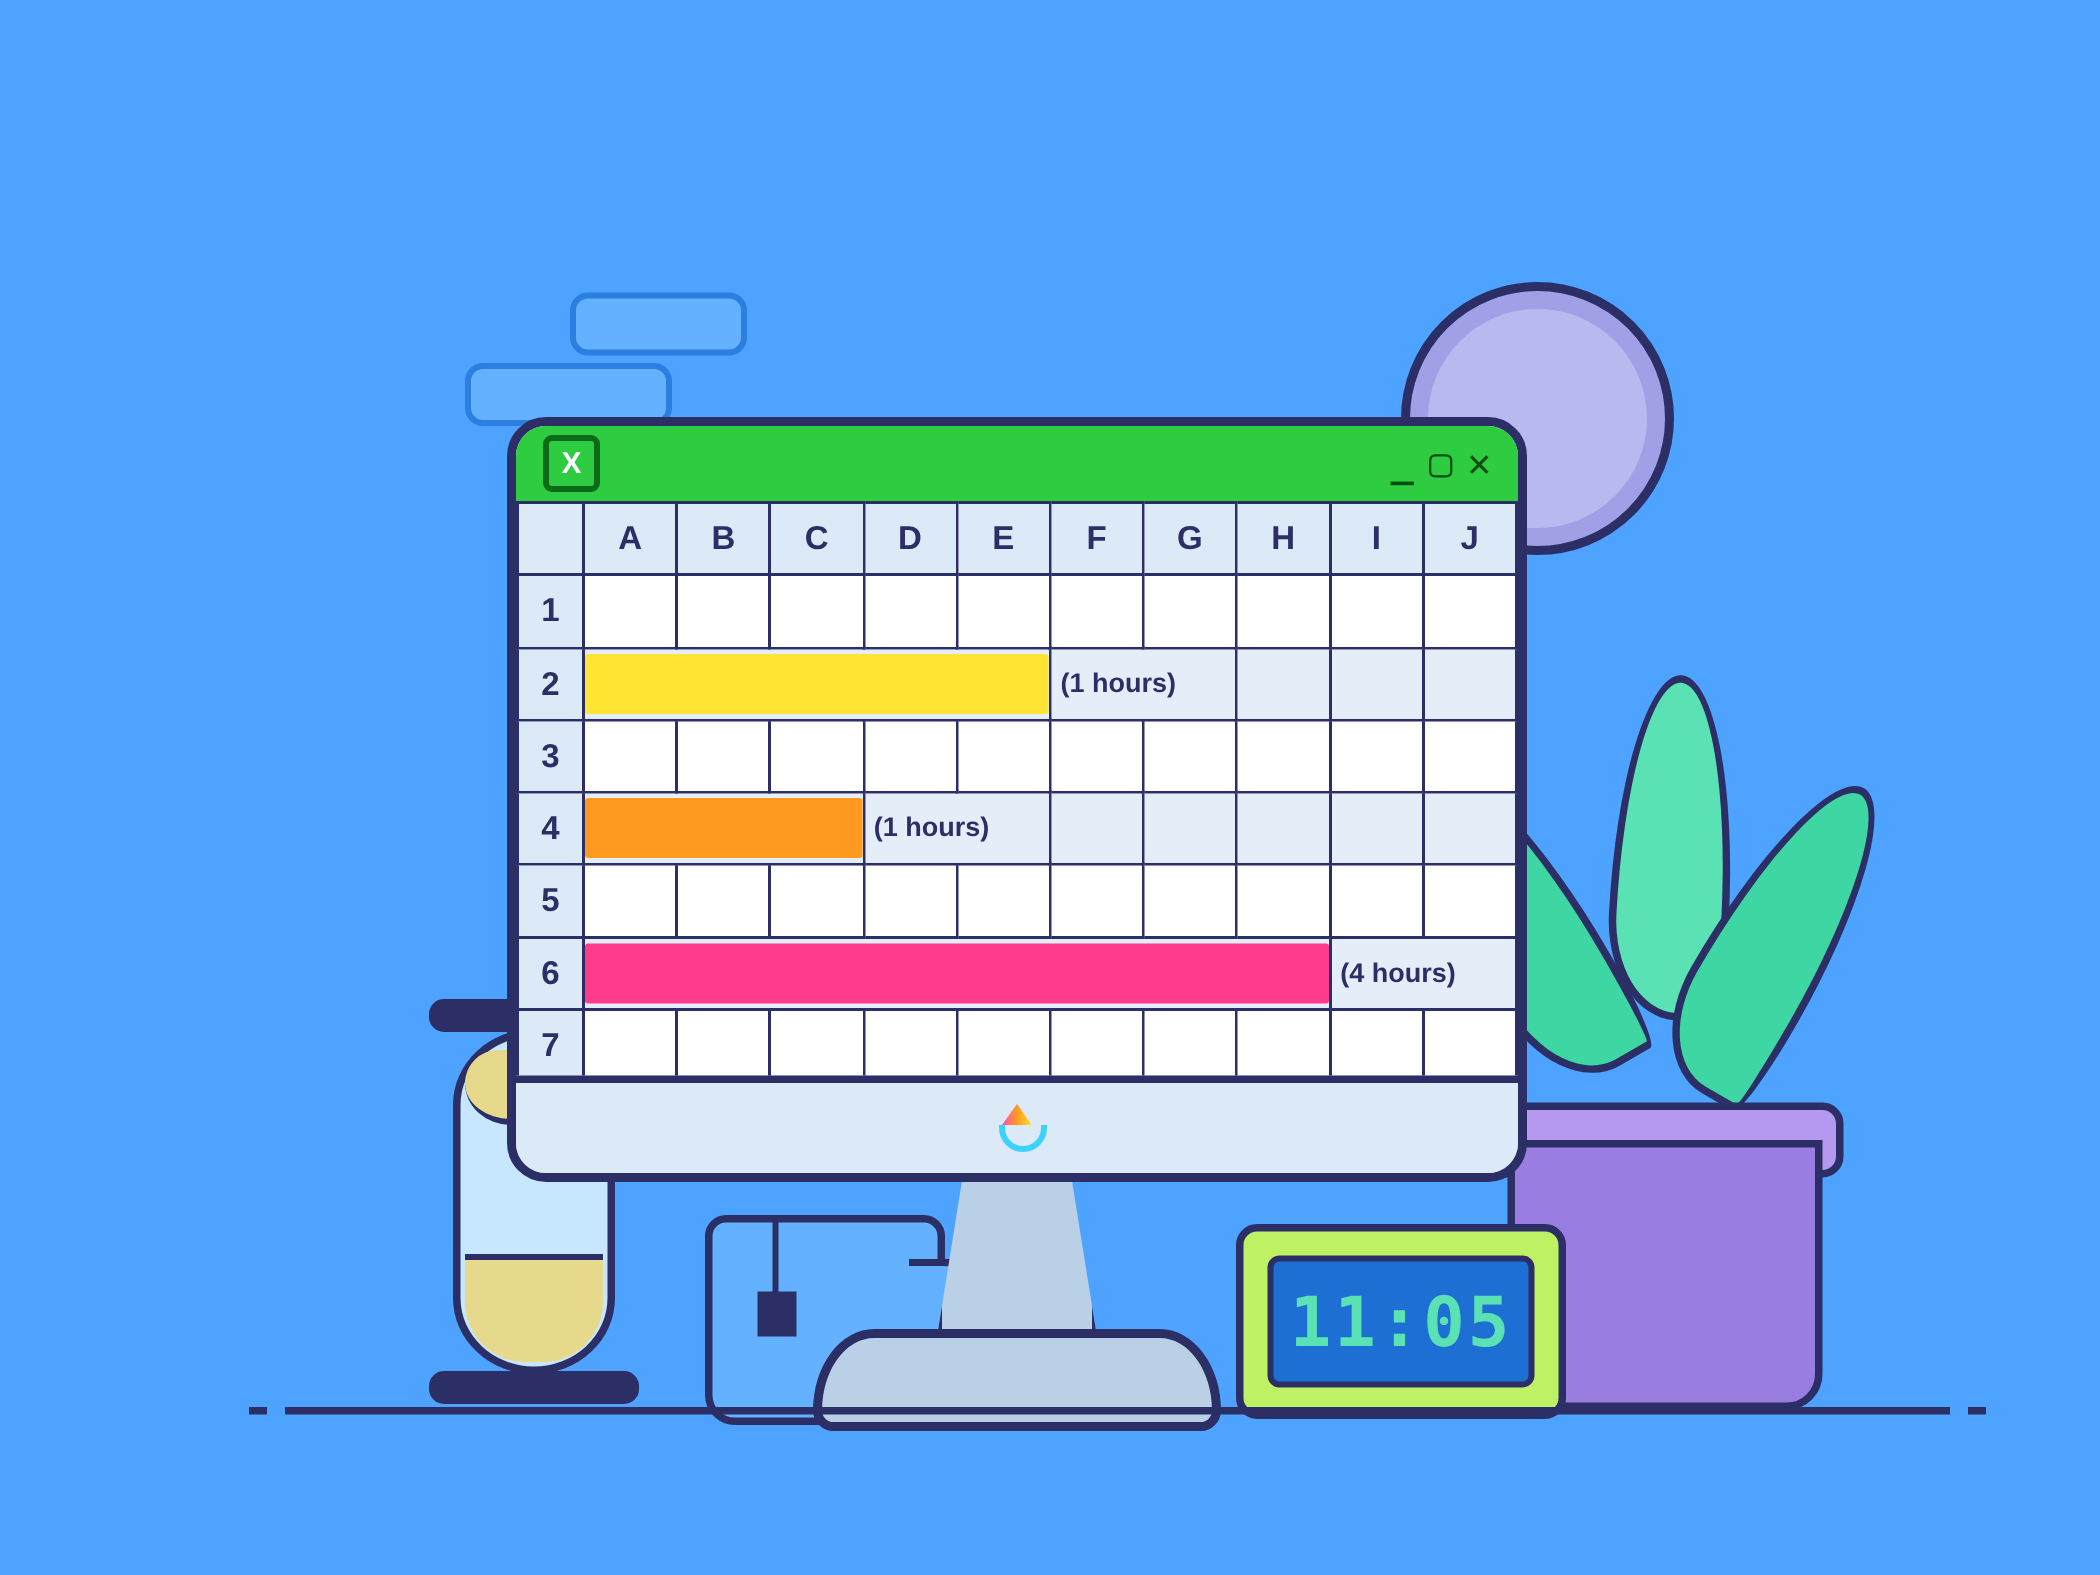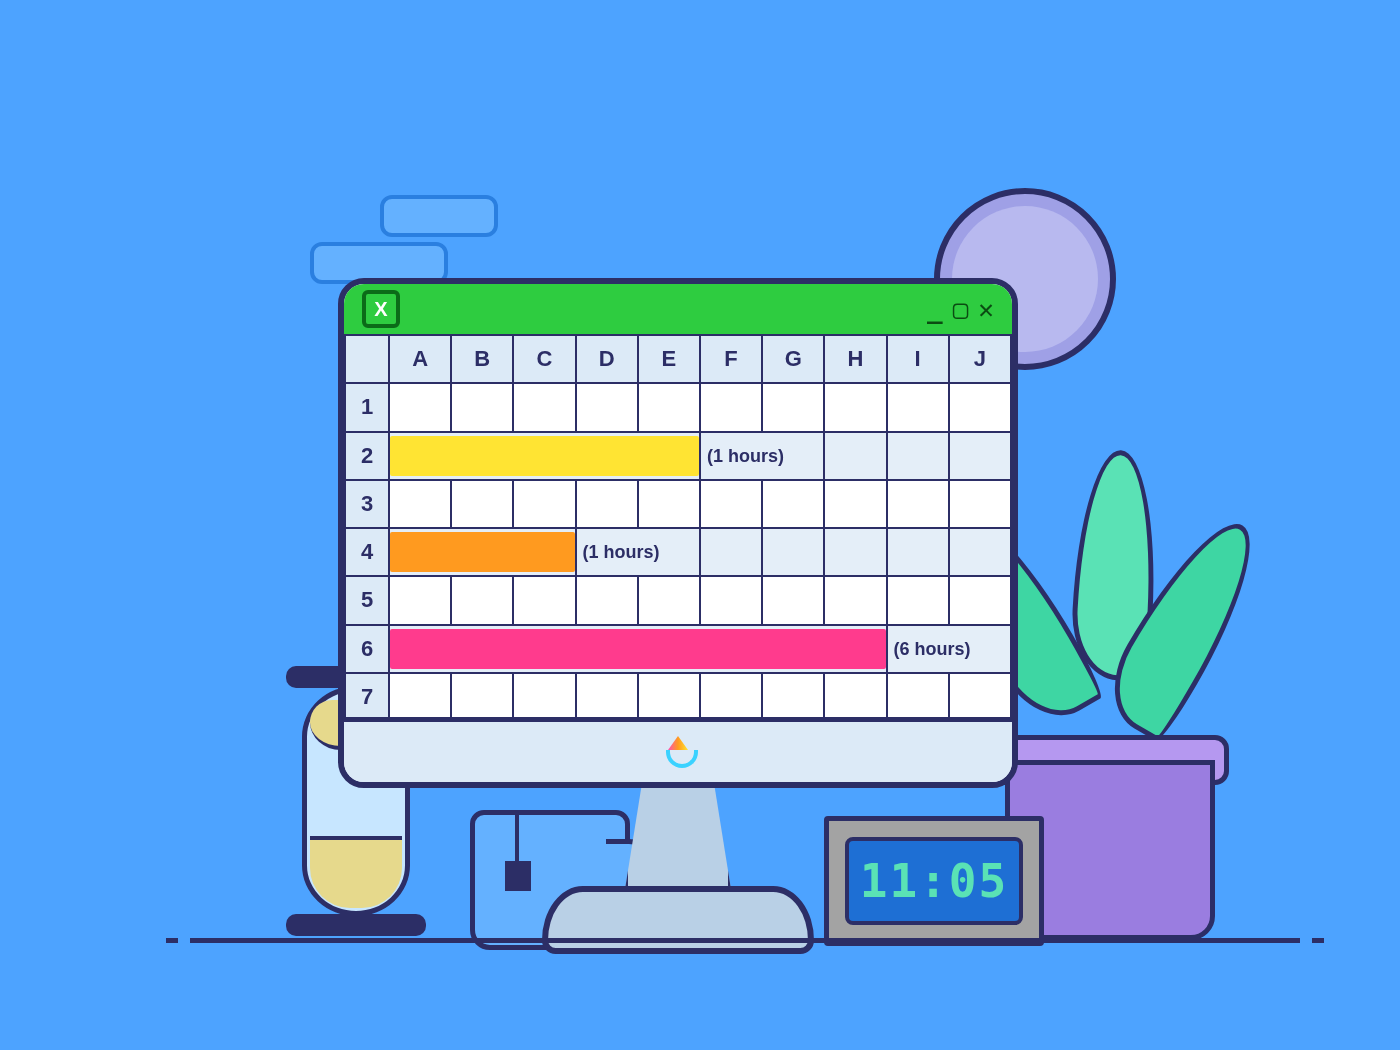--- a/index.html
+++ b/index.html
@@ -27,21 +27,21 @@
   .hg-cap.top{top:0}.hg-cap.bot{bottom:0}
   .hg-body{position:absolute;inset:20px 16px;border:5px solid #2c2e66;border-radius:50%/22%;background:#c7e6ff}
   .hg-sand{position:absolute;left:24px;right:24px;bottom:28px;height:68px;background:#e6d98c;border-top:4px solid #2c2e66;border-radius:0 0 40px 40px}
   .hg-sand.top{top:34px;bottom:auto;height:46px;border-radius:40px 40px 60% 60%/40px 40px 100% 100%;border-top:none;border-bottom:4px solid #2c2e66}
   
   .mug{position:absolute;left:470px;top:810px;width:150px;height:130px;border:5px solid #2c2e66;background:#64b1ff;border-radius:14px 14px 20px 20px}
   .mug .handle{position:absolute;right:-44px;top:24px;width:58px;height:74px;border:5px solid #2c2e66;border-left:none;background:#64b1ff;border-radius:0 40px 40px 0}
   .mug .string{position:absolute;left:40px;top:-2px;width:4px;height:50px;background:#2c2e66}
   .mug .tag{position:absolute;left:30px;top:46px;width:26px;height:30px;background:#2c2e66}
   
-  .dclock{position:absolute;left:824px;top:816px;width:210px;height:120px;border:5px solid #2c2e66;background:#a3a3a3;border-radius:4px;display:flex;align-items:center;justify-content:center}
+  .dclock{position:absolute;left:824px;top:816px;width:210px;height:120px;border:5px solid #2c2e66;background:#bef264;border-radius:14px;display:flex;align-items:center;justify-content:center}
   .dclock .screen{width:170px;height:80px;border:4px solid #2c2e66;background:#1e6fd4;border-radius:8px;color:#5ae2b5;font:700 46px/80px monospace;text-align:center;letter-spacing:2px}
   
   .monitor{position:absolute;left:338px;top:278px;width:680px;height:510px}
   .screen-bezel{position:absolute;inset:0;background:#dceaf7;border:6px solid #2c2e66;border-radius:26px;overflow:hidden}
   .titlebar{position:absolute;top:0;left:0;right:0;height:50px;background:#2ecc40;border-bottom:5px solid #2c2e66;display:flex;align-items:center;justify-content:space-between;padding:0 18px}
   .excel-icon{width:30px;height:30px;border:4px solid #0b6b18;border-radius:6px;background:#2ecc40;color:#fff;font:700 20px/30px Arial;text-align:center}
   .winbtns{display:flex;gap:10px;align-items:center;font:700 26px/1 monospace;color:#0b4c12}
   .winbtns span{cursor:default}
   .sheet{position:absolute;top:50px;left:0;right:0;bottom:60px;background:#fff}
   .grid{width:100%;height:100%;border-collapse:collapse;table-layout:fixed}
@@ -200,21 +200,21 @@
                 <td class="cell"></td>
                 <td class="cell"></td>
                 <td class="cell"></td>
           </tr>
           <tr class="alt">
             <td class="rowh">6</td>
             <td class="cell" colspan="8" style="position:relative">
                   <div class="bar pink" style="right:0"></div>
                 </td>
             <td class="cell" colspan="2" style="position:relative">
-                  <span class="celltext">(6 hours)</span>
+                  <span class="celltext">(4 hours)</span>
                 </td>
           </tr>
           <tr>
             <td class="rowh">7</td>
             <td class="cell"></td>
                 <td class="cell"></td>
                 <td class="cell"></td>
                 <td class="cell"></td>
                 <td class="cell"></td>
                 <td class="cell"></td>

